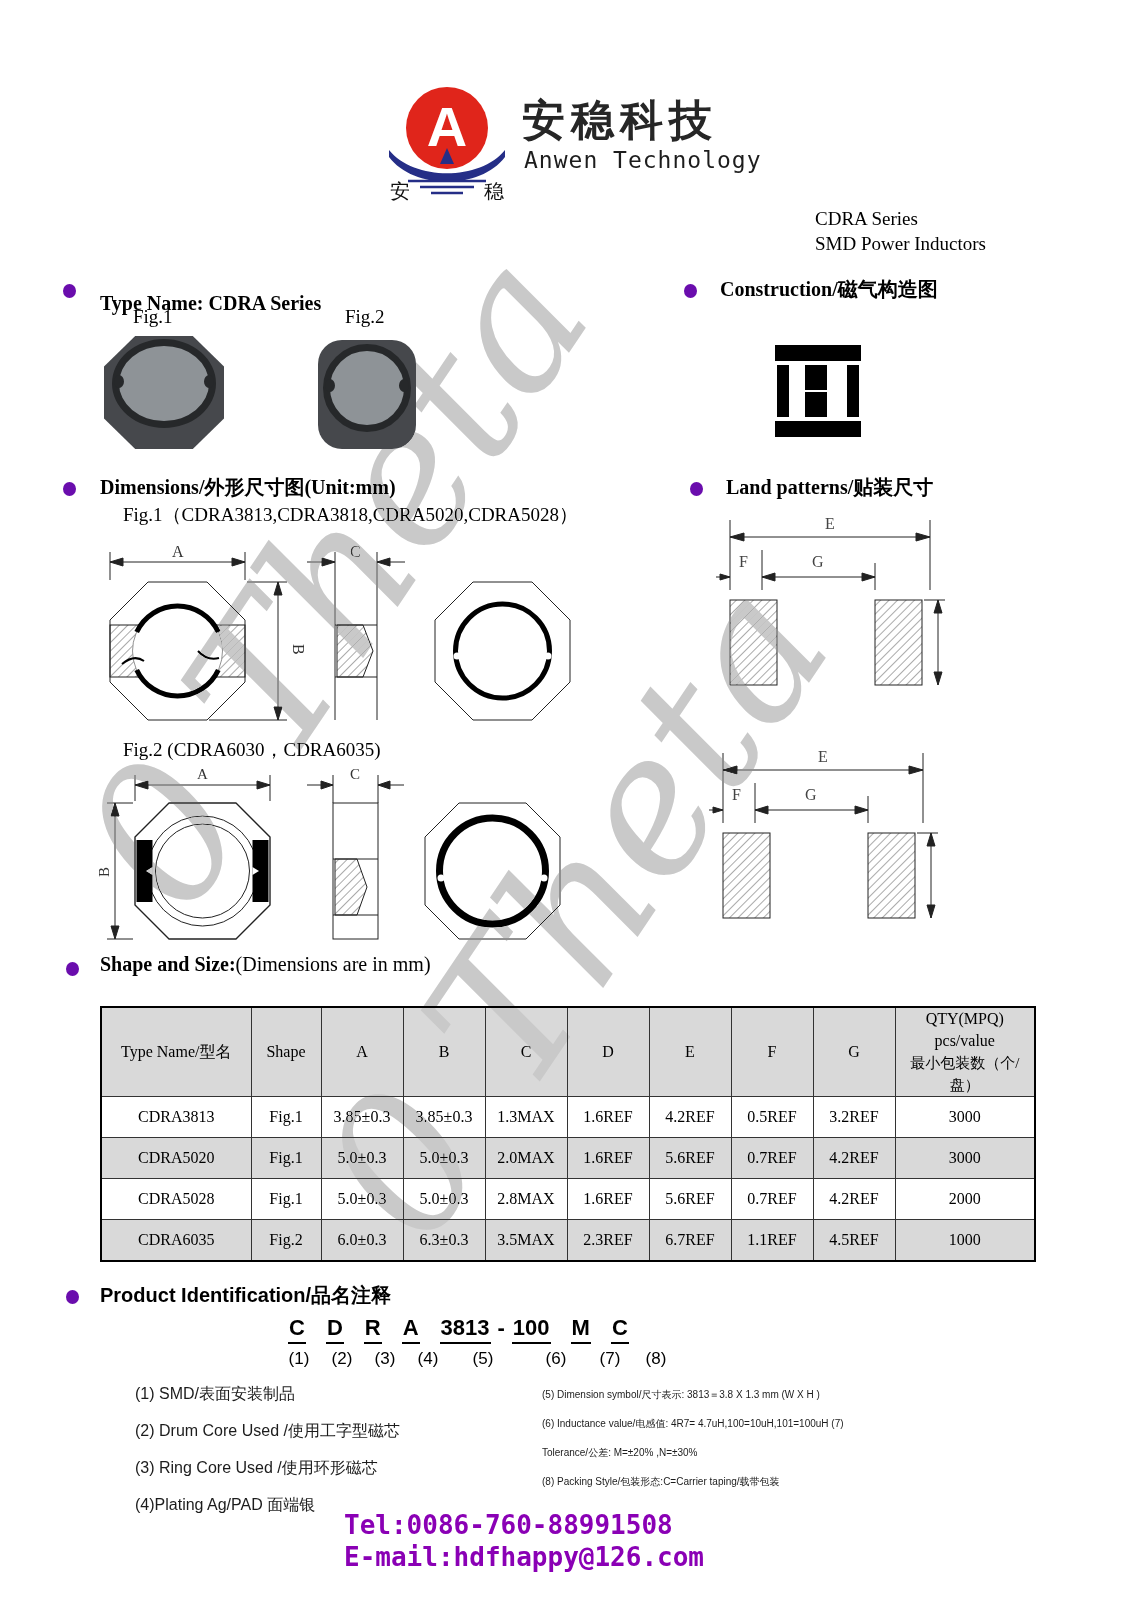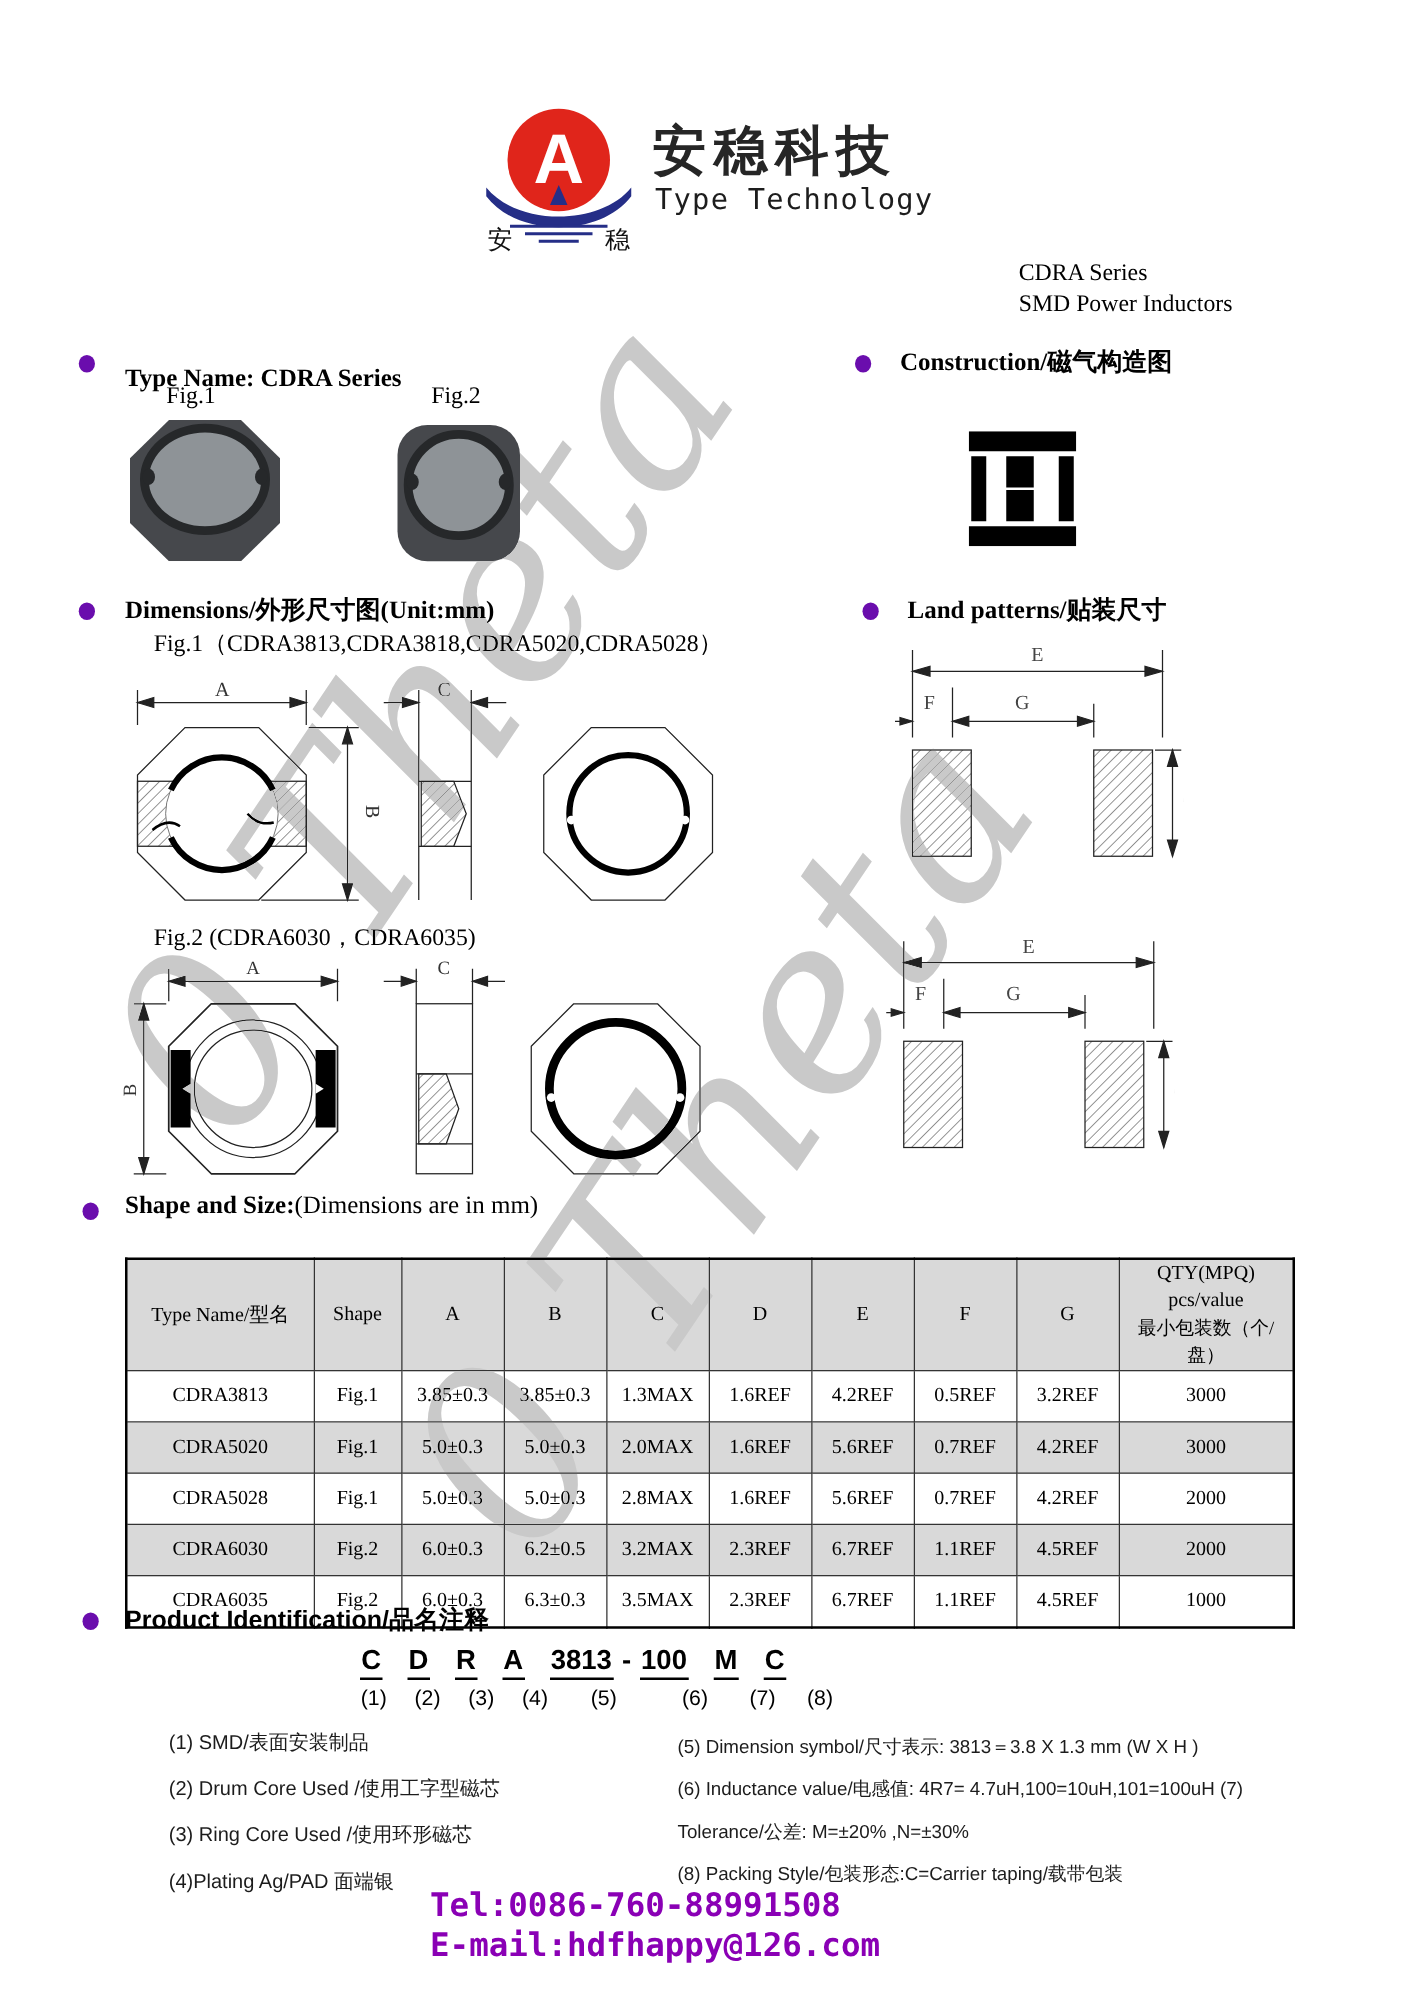--- a/index.html
+++ b/index.html
@@ -38,21 +38,21 @@
   .qty-h div:last-child{font-size:15px}
   
   .code-row{display:flex;gap:20px;align-items:baseline;
             font-family:"Liberation Sans",sans-serif;font-weight:bold;font-size:22px}
   .cp{border-bottom:2.5px solid #000;padding:0 1px 1px}
   .dash{margin-left:-13px;margin-right:-13px}
   .pos-row{display:flex;gap:11px;font-family:"Liberation Sans",sans-serif;font-size:17px}
   .pos-row span{display:inline-block;text-align:center}
   .notes div{margin-bottom:16px;font-family:"Liberation Sans",sans-serif;font-size:16px;
              color:#1c1c1c;white-space:nowrap}
-  .notes-r div{font-size:15px;margin-bottom:15px}
+  .notes-r div{font-size:10px;margin-bottom:15px}
   .footer{font-family:"DejaVu Sans Mono",monospace;font-size:26px;font-weight:bold;
           color:#8a00b5;line-height:32px;white-space:nowrap}
   .watermark{position:absolute;font-family:"DejaVu Serif",serif;font-style:italic;
              font-size:190px;color:#c9c9c9;white-space:nowrap;pointer-events:none;
              mix-blend-mode:darken;transform:rotate(-56deg);z-index:3}
 </style>
 </head>
 <body>
 
 <div>
@@ -62,21 +62,21 @@
     <text x="61" y="62" text-anchor="middle" font-size="56" font-weight="bold" fill="#ffffff" font-family="Liberation Sans,sans-serif">A</text>
     <path d="M3,66 C28,97 94,97 119,66 L119,73 C94,106 28,106 3,73 Z" fill="#252e87"></path>
     <polygon points="54,80 68,80 61,64" fill="#252e87"></polygon>
     <line x1="22" y1="97" x2="100" y2="97" stroke="#252e87" stroke-width="2.5"></line>
     <line x1="34" y1="103" x2="88" y2="103" stroke="#252e87" stroke-width="2.5"></line>
     <line x1="45" y1="109" x2="77" y2="109" stroke="#252e87" stroke-width="2.5"></line>
     <text x="4" y="114" font-size="20" fill="#111">安</text>
     <text x="98" y="114" font-size="20" fill="#111">稳</text>
   </svg>
   <div class="company-cn">安稳科技</div>
-  <div class="company-en">Type Technology</div>
+  <div class="company-en">Anwen Technology</div>
 
   <div class="doc-head">
     <div>CDRA Series</div>
     <div>SMD Power Inductors</div>
   </div>
 
   <span class="bullet" style="left:63px;top:284px"></span>
   <div class="st" style="left:100px;top:292px">Type Name: CDRA Series</div>
   <span class="bullet" style="left:684px;top:284px"></span>
   <div class="st" style="left:720px;top:276px">Construction/磁气构造图</div>
@@ -339,32 +339,20 @@
           <td>5.0±0.3</td>
           <td>5.0±0.3</td>
           <td>2.8MAX</td>
           <td>1.6REF</td>
           <td>5.6REF</td>
           <td>0.7REF</td>
           <td>4.2REF</td>
           <td>2000</td>
         </tr>
         <tr>
-          <td>CDRA6030</td>
-          <td>Fig.2</td>
-          <td>6.0±0.3</td>
-          <td>6.2±0.5</td>
-          <td>3.2MAX</td>
-          <td>2.3REF</td>
-          <td>6.7REF</td>
-          <td>1.1REF</td>
-          <td>4.5REF</td>
-          <td>2000</td>
-        </tr>
-        <tr>
           <td>CDRA6035</td>
           <td>Fig.2</td>
           <td>6.0±0.3</td>
           <td>6.3±0.3</td>
           <td>3.5MAX</td>
           <td>2.3REF</td>
           <td>6.7REF</td>
           <td>1.1REF</td>
           <td>4.5REF</td>
           <td>1000</td>

